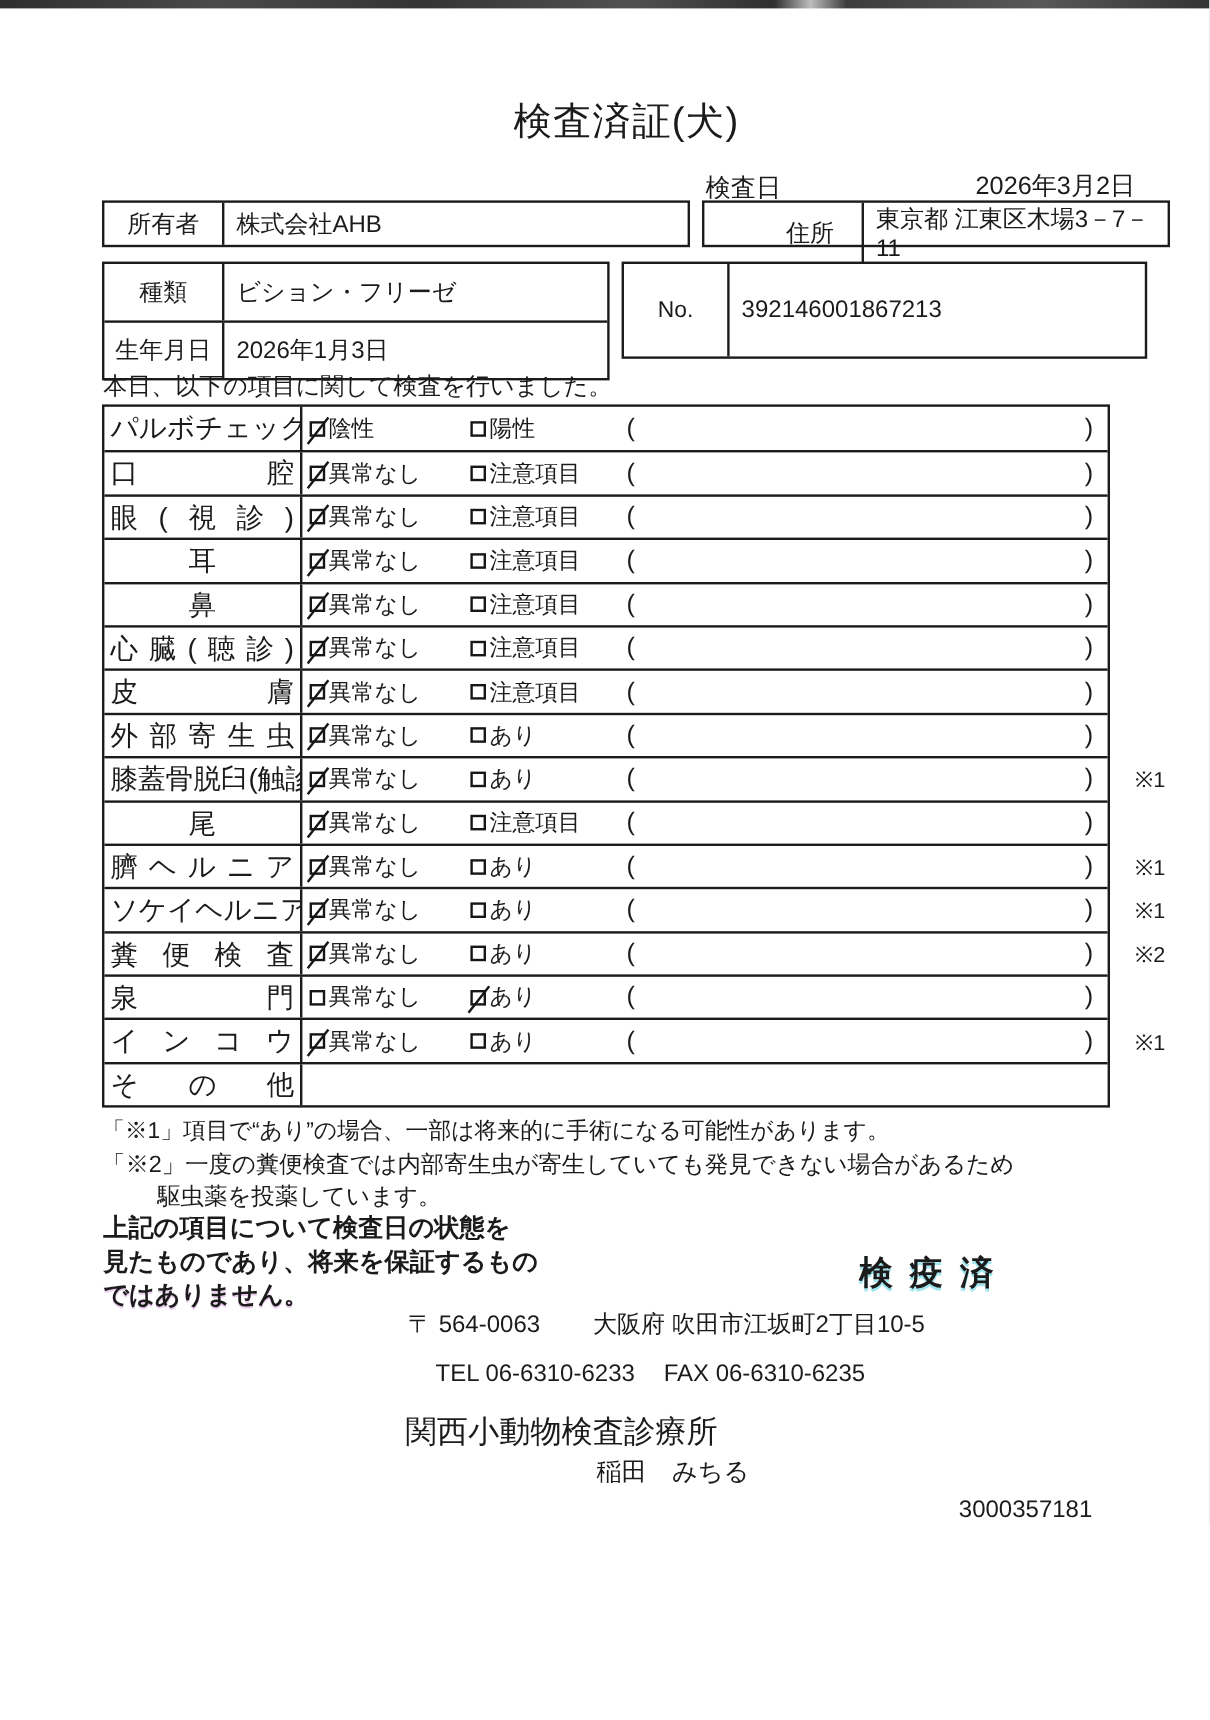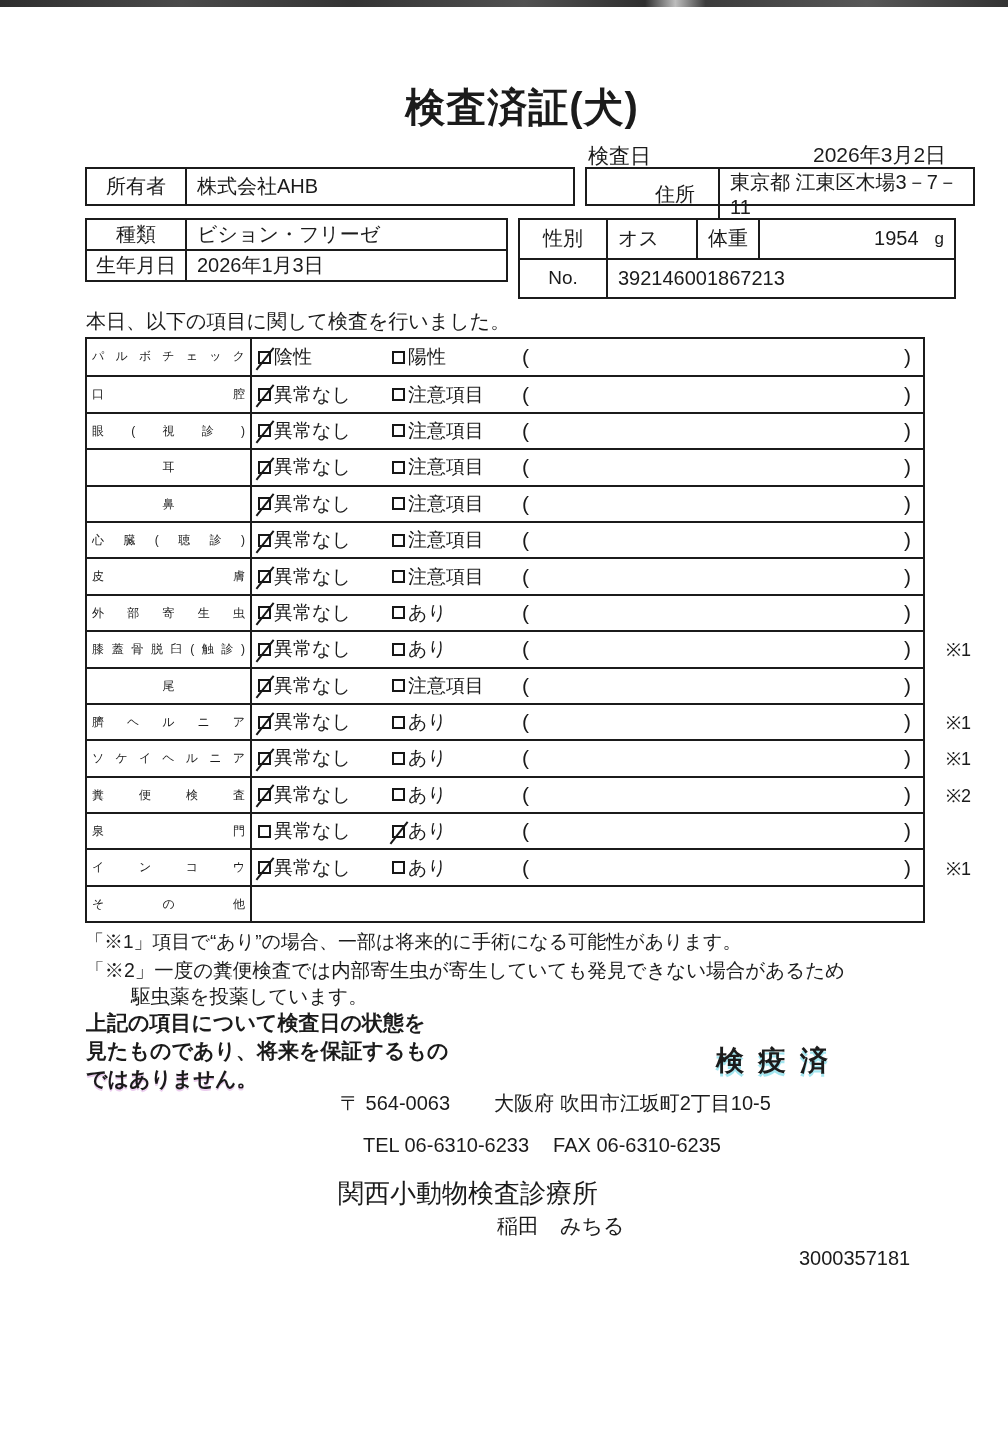--- a/index.html
+++ b/index.html
@@ -8,21 +8,21 @@
   .page {
     position:relative; width:1008px; height:1433px; background:#ffffff;
     color:#1b1b1b; overflow:hidden; margin:0 auto;
   }
   .scan-strip {
     position:absolute; top:0; left:0; width:1008px; height:7px;
     background:linear-gradient(90deg,#2e2e2e 0%,#4a4a4a 18%,#343434 35%,#515151 52%,#2f2f2f 64%,#bdbdbd 67%,#3c3c3c 70%,#585858 86%,#333 100%);
   }
   .doc-title {
     position:absolute; top:80px; left:0; width:100%; text-align:center;
-    font-size:40px; font-weight:bold; letter-spacing:1px;padding-left:36px;
+    font-size:32px; font-weight:normal; letter-spacing:1px;padding-left:36px;
   }
   .insp-date-label { position:absolute; top:142px; left:588px; font-size:21px; }
   .insp-date-value { position:absolute; top:141px; left:813px; font-size:21px; }
 
   .tbl { position:absolute; display:flex; gap:10px; }
   .blk { border:2.5px solid #1b1b1b; display:flex; flex-direction:column; }
   .rowline { display:flex; flex:1; }
   .rowline + .rowline { border-top:2px solid #1b1b1b; }
   .cell { display:flex; align-items:center; font-size:20px; }
   .cell.hd { justify-content:center; border-right:2px solid #1b1b1b; }
@@ -33,21 +33,21 @@
 
   .intro { position:absolute; top:308px; left:86px; font-size:20px; }
 
   .cl-table {
     position:absolute; top:337px; left:85px; width:840px;
     border:2.5px solid #1b1b1b;
   }
   .cl-row { position:relative; display:flex; height:36.4px; }
   .cl-row + .cl-row { border-top:2px solid #1b1b1b; }
   .cl-label {
-    width:165px; border-right:2px solid #1b1b1b; font-size:12px;
+    width:165px; border-right:2px solid #1b1b1b; font-size:23px;
     padding:0 5px; display:block; line-height:34px;
     text-align:justify; text-align-last:justify; overflow:hidden; white-space:nowrap;
   }
   .cl-label.one { text-align:center; text-align-last:center; }
   .cl-body { flex:1; display:flex; align-items:center; padding:0 12px 0 6px; }
   .opt { display:inline-flex; align-items:center; font-size:19px; }
   .opt.opt1 { width:134px; }
   .opt.opt2 { width:130px; }
   .box {
     width:13px; height:13px; border:2px solid #161616; display:inline-block;
@@ -102,40 +102,31 @@
     </div>
     <div class="blk" style="width:390px; height:39px;padding-left:45px;">
       <div class="rowline">
         <div class="cell hd" style="width:88px;">住所</div>
         <div class="cell val">東京都 江東区木場3－7－11</div>
       </div>
     </div>
   </div>
 
   <div class="tbl" style="top:218px; left:85px;">
-    <div class="blk" style="width:423px; height:64px;text-align:center;">
+    <div class="blk" style="width:423px; height:99px;text-align:center;">
       <div class="rowline">
         <div class="cell hd" style="width:100px;">種類</div>
         <div class="cell val">ビション・フリーゼ</div>
       </div>
       <div class="rowline">
         <div class="cell hd" style="width:100px;">生年月日</div>
         <div class="cell val">2026年1月3日</div>
       </div>
     </div>
     <div class="blk" style="width:438px; height:81px;">
-      <div class="rowline">
-        <div class="cell hd" style="width:88px;">性別</div>
-        <div class="cell mid" style="width:90px;">オス</div>
-        <div class="cell hd" style="width:62px;">体重</div>
-        <div class="weight-cell">
-          <span class="cell">1954</span>
-          <span class="weight-unit">g</span>
-        </div>
-      </div>
       <div class="rowline">
         <div class="cell hd" style="width:88px; font-size:19px;">No.</div>
         <div class="cell val">392146001867213</div>
       </div>
     </div>
   </div>
 
   <div class="intro">本日、以下の項目に関して検査を行いました。</div>
 
   <div class="cl-table">

